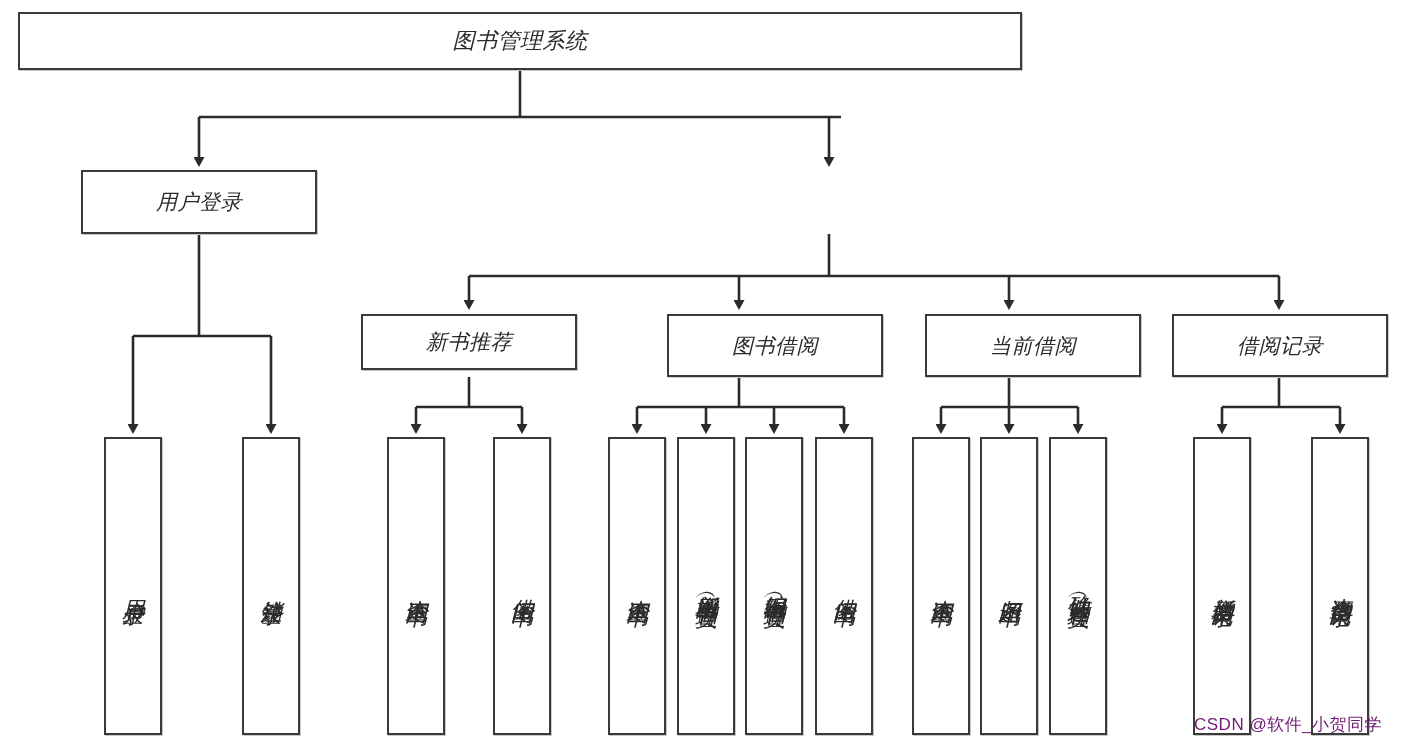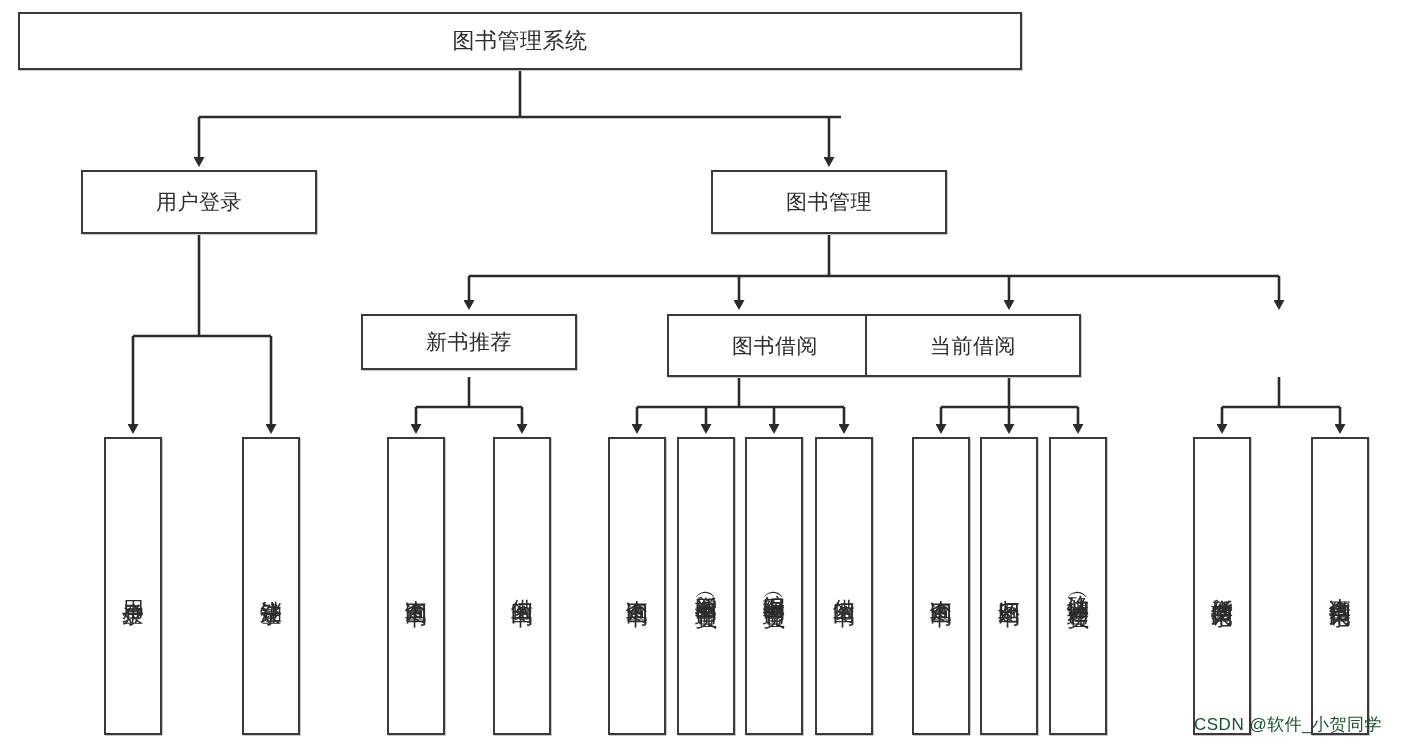--- a/index.html
+++ b/index.html
@@ -33,20 +33,21 @@
     display: flex;
     align-items: center;
     justify-content: center;
     color: #2b2b2b;
     box-shadow: 1px 1px 0 #c9c9c9;
   }
   .node .lbl {
     line-height: 1.12;
     letter-spacing: 0.5px;
     white-space: nowrap;
+    font-style: italic;
   }
   
   .node.h .lbl {
     font-size: 21px;
   }
   .node.root .lbl {
     font-size: 22px;
   }
   
   .node.v {
@@ -59,21 +60,21 @@
     font-size: 22px;
     letter-spacing: 2px;
     line-height: 1;
     max-height: 272px;
   }
   .watermark {
     position: absolute;
     left: 1194px;
     top: 713px;
     font-size: 17px;
-    color: #14532d;
+    color: #701a75;
     white-space: nowrap;
     letter-spacing: 0.5px;
   }
 </style>
 </head>
 <body>
 
 <div id="canvas">
 
   <svg class="connectors" viewBox="0 0 1405 747">
@@ -127,36 +128,36 @@
   </svg>
 
   <div class="node h root" style="left:18px; top:12px; width:1004px; height:58px;">
     <span class="lbl">图书管理系统</span>
   </div>
 
   <div class="node h" style="left:81px; top:170px; width:236px; height:64px;">
     <span class="lbl">用户登录</span>
   </div>
 
-  <div class="node h" style="left:711px; top:170px; width:236px; height:64px;">
-    <span class="lbl">图书管理</span>
-  </div>
 
   <div class="node h" style="left:361px; top:314px; width:216px; height:56px;">
     <span class="lbl">新书推荐</span>
   </div>
 
   <div class="node h" style="left:667px; top:314px; width:216px; height:63px;">
     <span class="lbl">图书借阅</span>
   </div>
 
-  <div class="node h" style="left:865px; top:314px; width:216px; height:63px;">
+  <div class="node h" style="left:925px; top:314px; width:216px; height:63px;">
     <span class="lbl">当前借阅</span>
   </div>
 
+  <div class="node h" style="left:1172px; top:314px; width:216px; height:63px;">
+    <span class="lbl">借阅记录</span>
+  </div>
 
   <div class="node v" style="left:104px; top:437px; width:58px; height:298px;">
     <span class="lbl">用户登录</span>
   </div>
 
   <div class="node v" style="left:242px; top:437px; width:58px; height:298px;">
     <span class="lbl">注销登录</span>
   </div>
 
   <div class="node v" style="left:387px; top:437px; width:58px; height:298px;">

